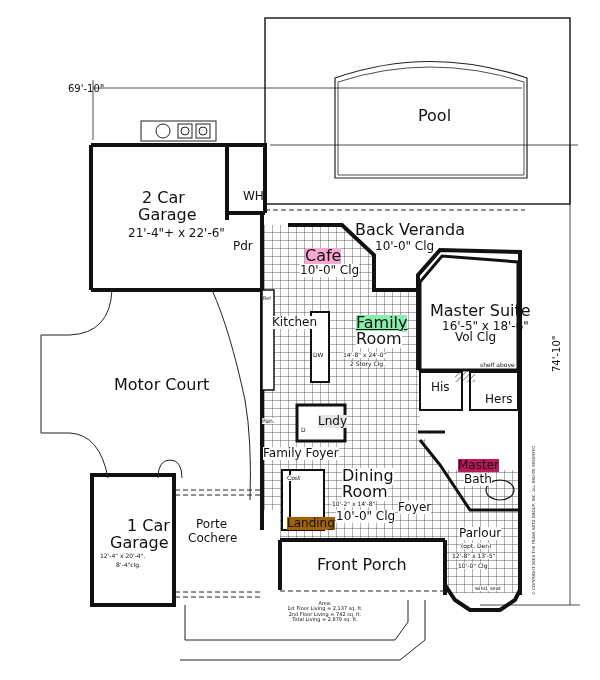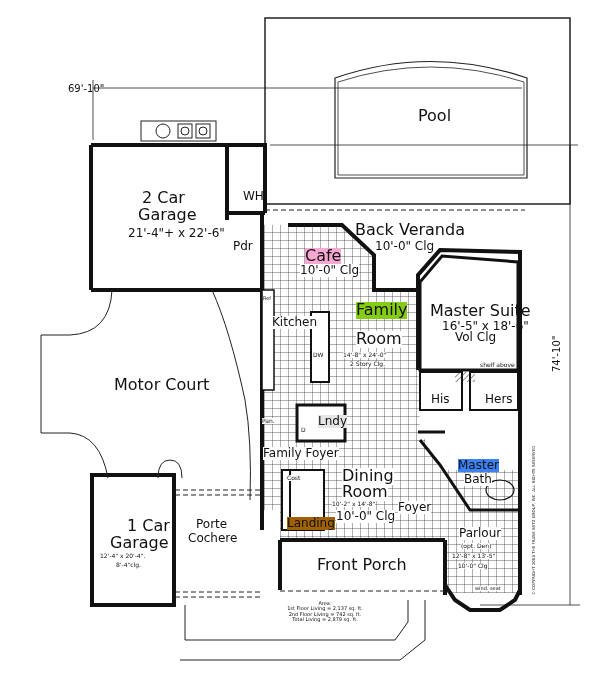--- a/index.html
+++ b/index.html
@@ -153,33 +153,33 @@
 <div>
   <div class="lbl big" style="left:305px;top:248px;background:#f9a8d4;">Cafe</div>
   <div class="lbl sm" style="left:300px;top:264px;background:#fff;">10'-0" Clg</div>
 </div>
 
 <div class="lbl med" style="left:272px;top:316px;background:#fff;">Kitchen</div>
 <div class="lbl xs" style="left:313px;top:352px;background:#fff;">DW</div>
 <div class="lbl tiny" style="left:263px;top:296px;background:#fff;">Ref</div>
 
 <div>
-  <div class="lbl big" style="left:356px;top:302px;background:#84cc16;">Family</div>
+  <div class="lbl big" style="left:356px;top:315px;background:#86efac;text-decoration:underline;">Family</div>
   <div class="lbl big" style="left:356px;top:331px;background:#fff;">Room</div>
   <div class="lbl xs" style="left:343px;top:352px;background:#fff;">14'-8" x 24'-0"</div>
   <div class="lbl xs" style="left:350px;top:361px;background:#fff;">2 Story Clg.</div>
 </div>
 
 <div>
   <div class="lbl big" style="left:430px;top:303px;">Master Suite</div>
   <div class="lbl sm" style="left:442px;top:320px;">16'-5" x 18'-6"</div>
   <div class="lbl sm" style="left:455px;top:331px;">Vol Clg</div>
   <div class="lbl xs" style="left:480px;top:362px;">shelf above</div>
 </div>
-<div class="lbl sm" style="left:431px;top:393px;">His</div>
+<div class="lbl sm" style="left:431px;top:381px;">His</div>
 <div class="lbl sm" style="left:485px;top:393px;">Hers</div>
 
 <div class="lbl big" style="left:114px;top:377px;">Motor Court</div>
 
 <div class="lbl xs" style="left:262px;top:418px;background:#fff;">Pan.</div>
 <div class="lbl sm" style="left:318px;top:415px;background:#e5e5e5;">Lndy</div>
 <div class="lbl xs" style="left:301px;top:427px;background:#fff;">D</div>
 <div class="lbl sm" style="left:263px;top:447px;background:#fff;">Family Foyer</div>
 <div class="lbl xs" style="left:287px;top:475px;background:#fff;">Cost</div>
 
@@ -187,21 +187,21 @@
   <div class="lbl big" style="left:342px;top:468px;background:#fff;">Dining</div>
   <div class="lbl big" style="left:342px;top:484px;background:#fff;">Room</div>
   <div class="lbl xs" style="left:332px;top:501px;background:#fff;">10'-2" x 14'-8"</div>
   <div class="lbl sm" style="left:336px;top:510px;background:#fff;">10'-0" Clg</div>
 </div>
 
 <div class="lbl med" style="left:398px;top:501px;background:#fff;text-align:center;">Foyer</div>
 <div class="lbl sm" style="left:287px;top:517px;background:#a16207;">Landing</div>
 
 <div>
-  <div class="lbl med" style="left:458px;top:459px;background:#3b82f6;">Master</div>
+  <div class="lbl med" style="left:458px;top:459px;background:#be185d;">Master</div>
   <div class="lbl med" style="left:464px;top:473px;background:#fff;">Bath</div>
 </div>
 
 <div>
   <div class="lbl med" style="left:459px;top:527px;background:#fff;">Parlour</div>
   <div class="lbl xs" style="left:461px;top:543px;background:#fff;">(opt. Den)</div>
   <div class="lbl xs" style="left:452px;top:553px;background:#fff;">12'-8" x 13'-5"</div>
   <div class="lbl xs" style="left:458px;top:563px;background:#fff;">10'-0" Clg</div>
   <div class="lbl tiny" style="left:475px;top:586px;background:#fff;">wind. seat</div>
 </div>

